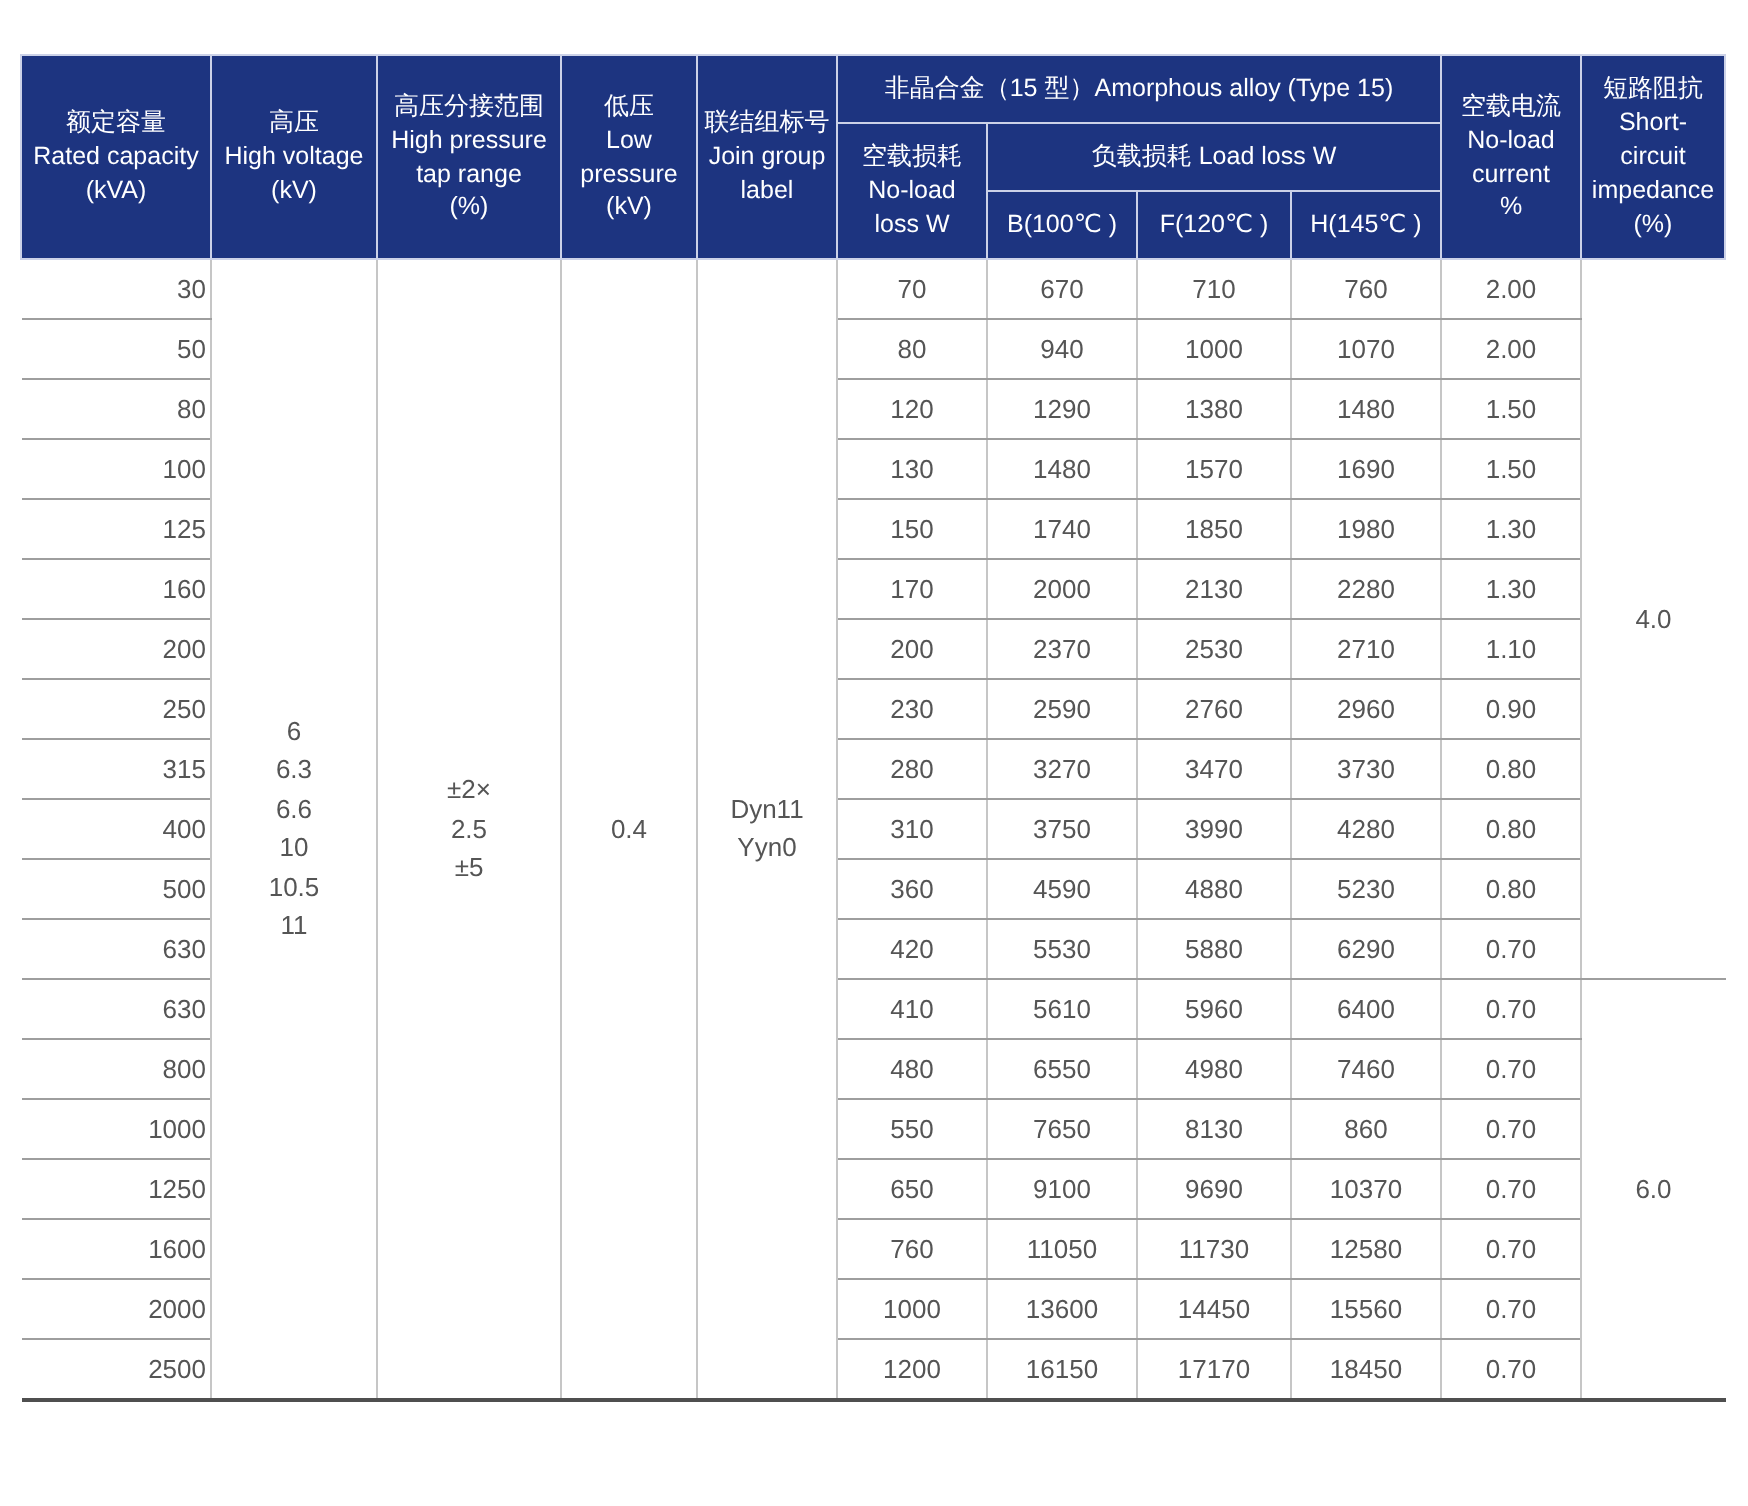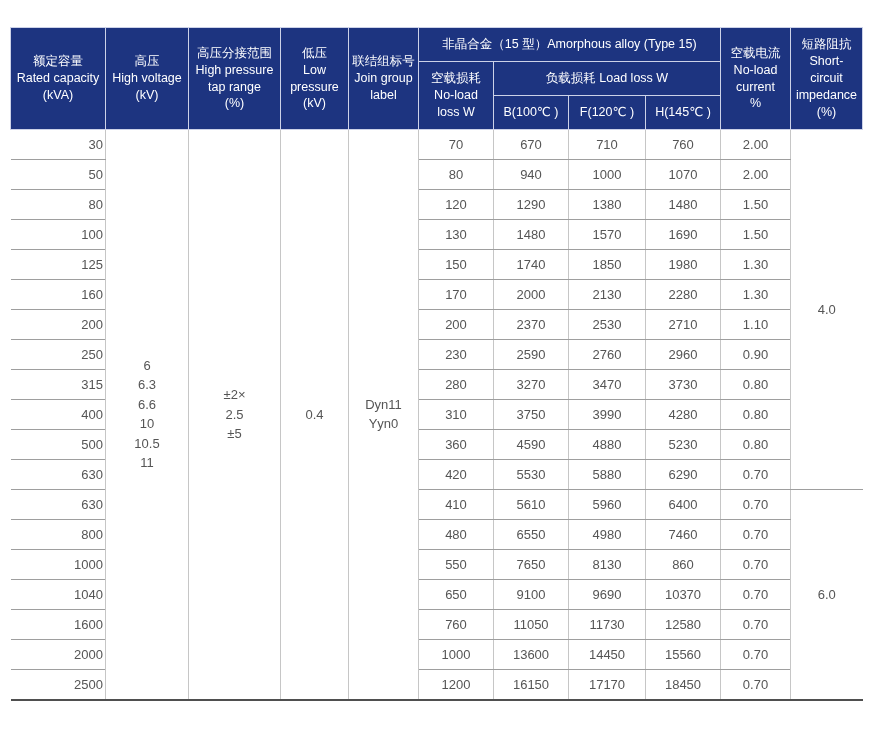--- a/index.html
+++ b/index.html
@@ -258,21 +258,21 @@
       </tr>
       <tr>
         <td>1000</td>
         <td>550</td>
         <td>7650</td>
         <td>8130</td>
         <td>860</td>
         <td>0.70</td>
       </tr>
       <tr>
-        <td>1040</td>
+        <td>1250</td>
         <td>650</td>
         <td>9100</td>
         <td>9690</td>
         <td>10370</td>
         <td>0.70</td>
       </tr>
       <tr>
         <td>1600</td>
         <td>760</td>
         <td>11050</td>

